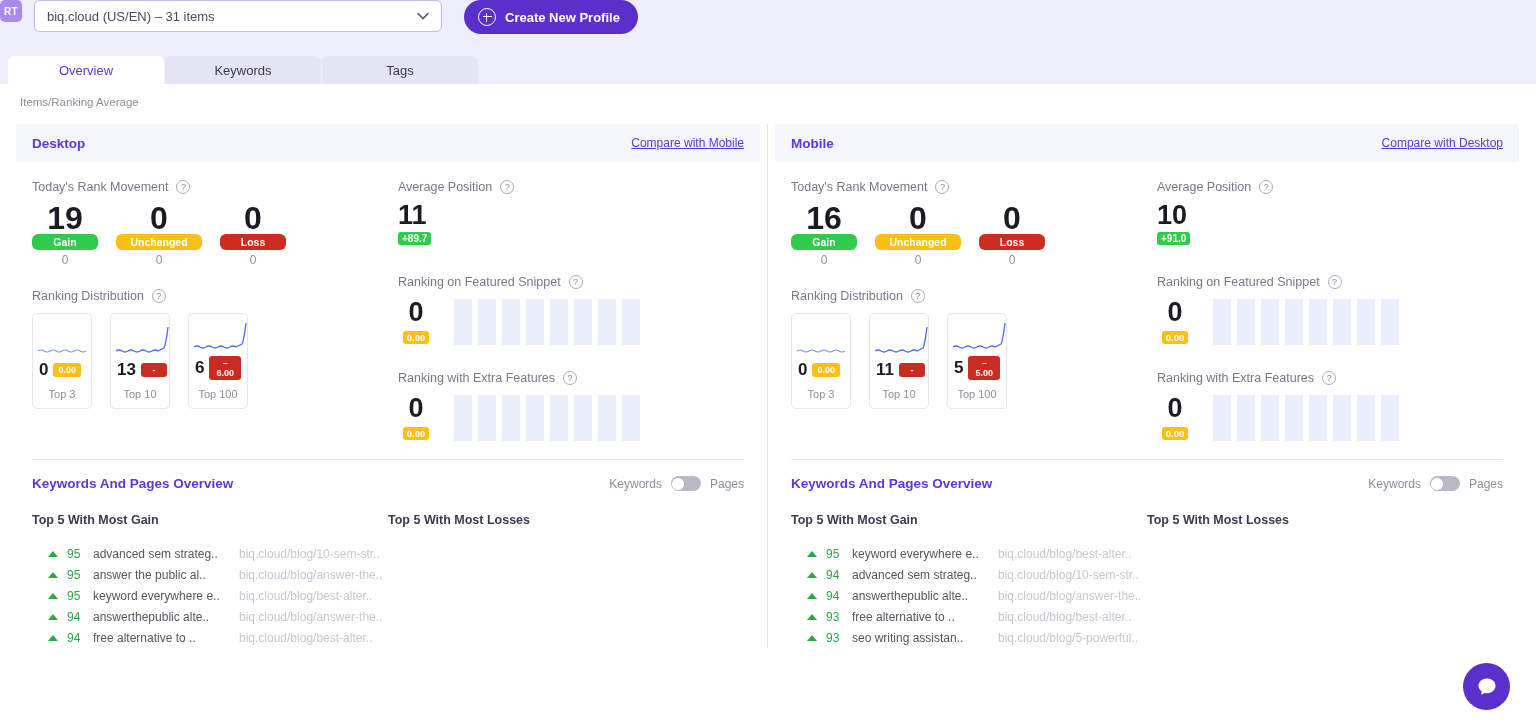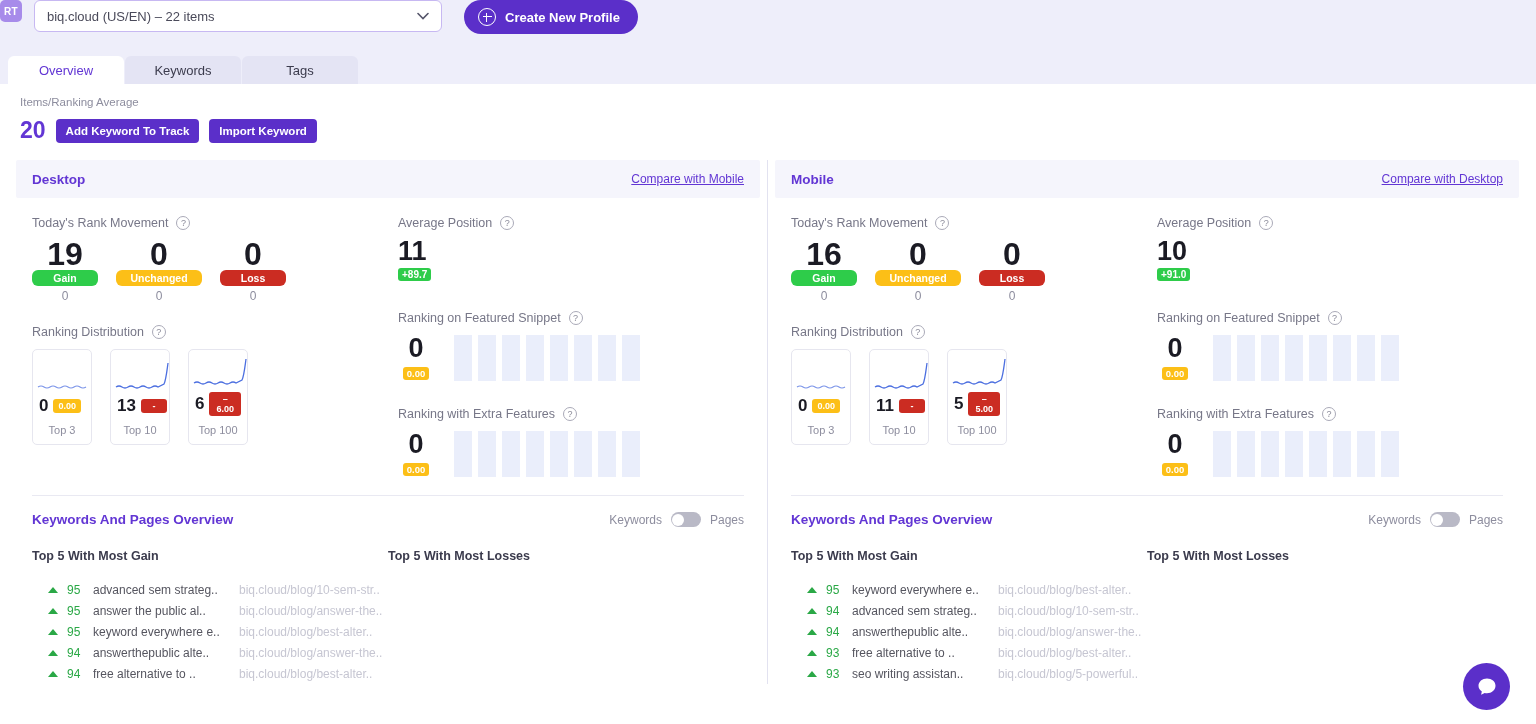--- a/index.html
+++ b/index.html
@@ -38,21 +38,21 @@
   }
   .plus-ic:before, .plus-ic:after {
     content: ""; position: absolute; background: #fff;
   }
   .plus-ic:before { left: 3.5px; right: 3.5px; top: 6.7px; height: 1.6px; }
   .plus-ic:after  { top: 3.5px; bottom: 3.5px; left: 6.7px; width: 1.6px; }
 
   
   .tabs { display: flex; padding-left: 8px; height: 28px; align-items: flex-end; }
   .tab {
-    width: 116px; height: 28px; border-radius: 6px 6px 0 0;
+    width: 156px; height: 28px; border-radius: 6px 6px 0 0;
     display: flex; align-items: center; justify-content: center;
     font-size: 13px; color: #3b3b4d; background: #e4e4f4;
     margin-right: 1px; cursor: pointer;
   }
   .tab.active { background: #fff; color: #6236d4; }
 
   
   .page { background: #fff; height: 640px; position: relative; }
 
   .items-head { padding: 12px 0 0 20px; }
@@ -182,21 +182,21 @@
     width: 47px; height: 47px; border-radius: 50%; background: #5b2fc9;
     display: flex; align-items: center; justify-content: center; cursor: pointer;
   }
 </style>
 </head>
 <body>
 
 <div class="topbar">
   <div class="logo">RT</div>
   <div class="profile-select">
-    <span>biq.cloud (US/EN) – 22 items</span>
+    <span>biq.cloud (US/EN) – 31 items</span>
     <span class="chev">
       <svg width="12" height="8" viewBox="0 0 12 8">
           <path d="M1 1.5 L6 6.5 L11 1.5" stroke="#55556a" stroke-width="1.6" fill="none" stroke-linecap="round"></path>
         </svg>
     </span>
   </div>
   <button class="create-btn">
     <span class="plus-ic"></span>
     <span>Create New Profile</span>
   </button>
@@ -205,25 +205,20 @@
 <div class="tabs">
   <div class="tab active">Overview</div>
   <div class="tab">Keywords</div>
   <div class="tab">Tags</div>
 </div>
 
 <div class="page">
 
   <div class="items-head">
     <div class="items-label">Items/Ranking Average</div>
-    <div class="items-row">
-      <span class="items-count">20</span>
-      <button class="pill-btn">Add Keyword To Track</button>
-      <button class="pill-btn">Import Keyword</button>
-    </div>
   </div>
 
   <div class="panels">
 
     <div class="panel">
       <div class="panel-head">
         <span class="panel-title">Desktop</span>
         <span class="panel-link">Compare with Mobile</span>
       </div>
 

